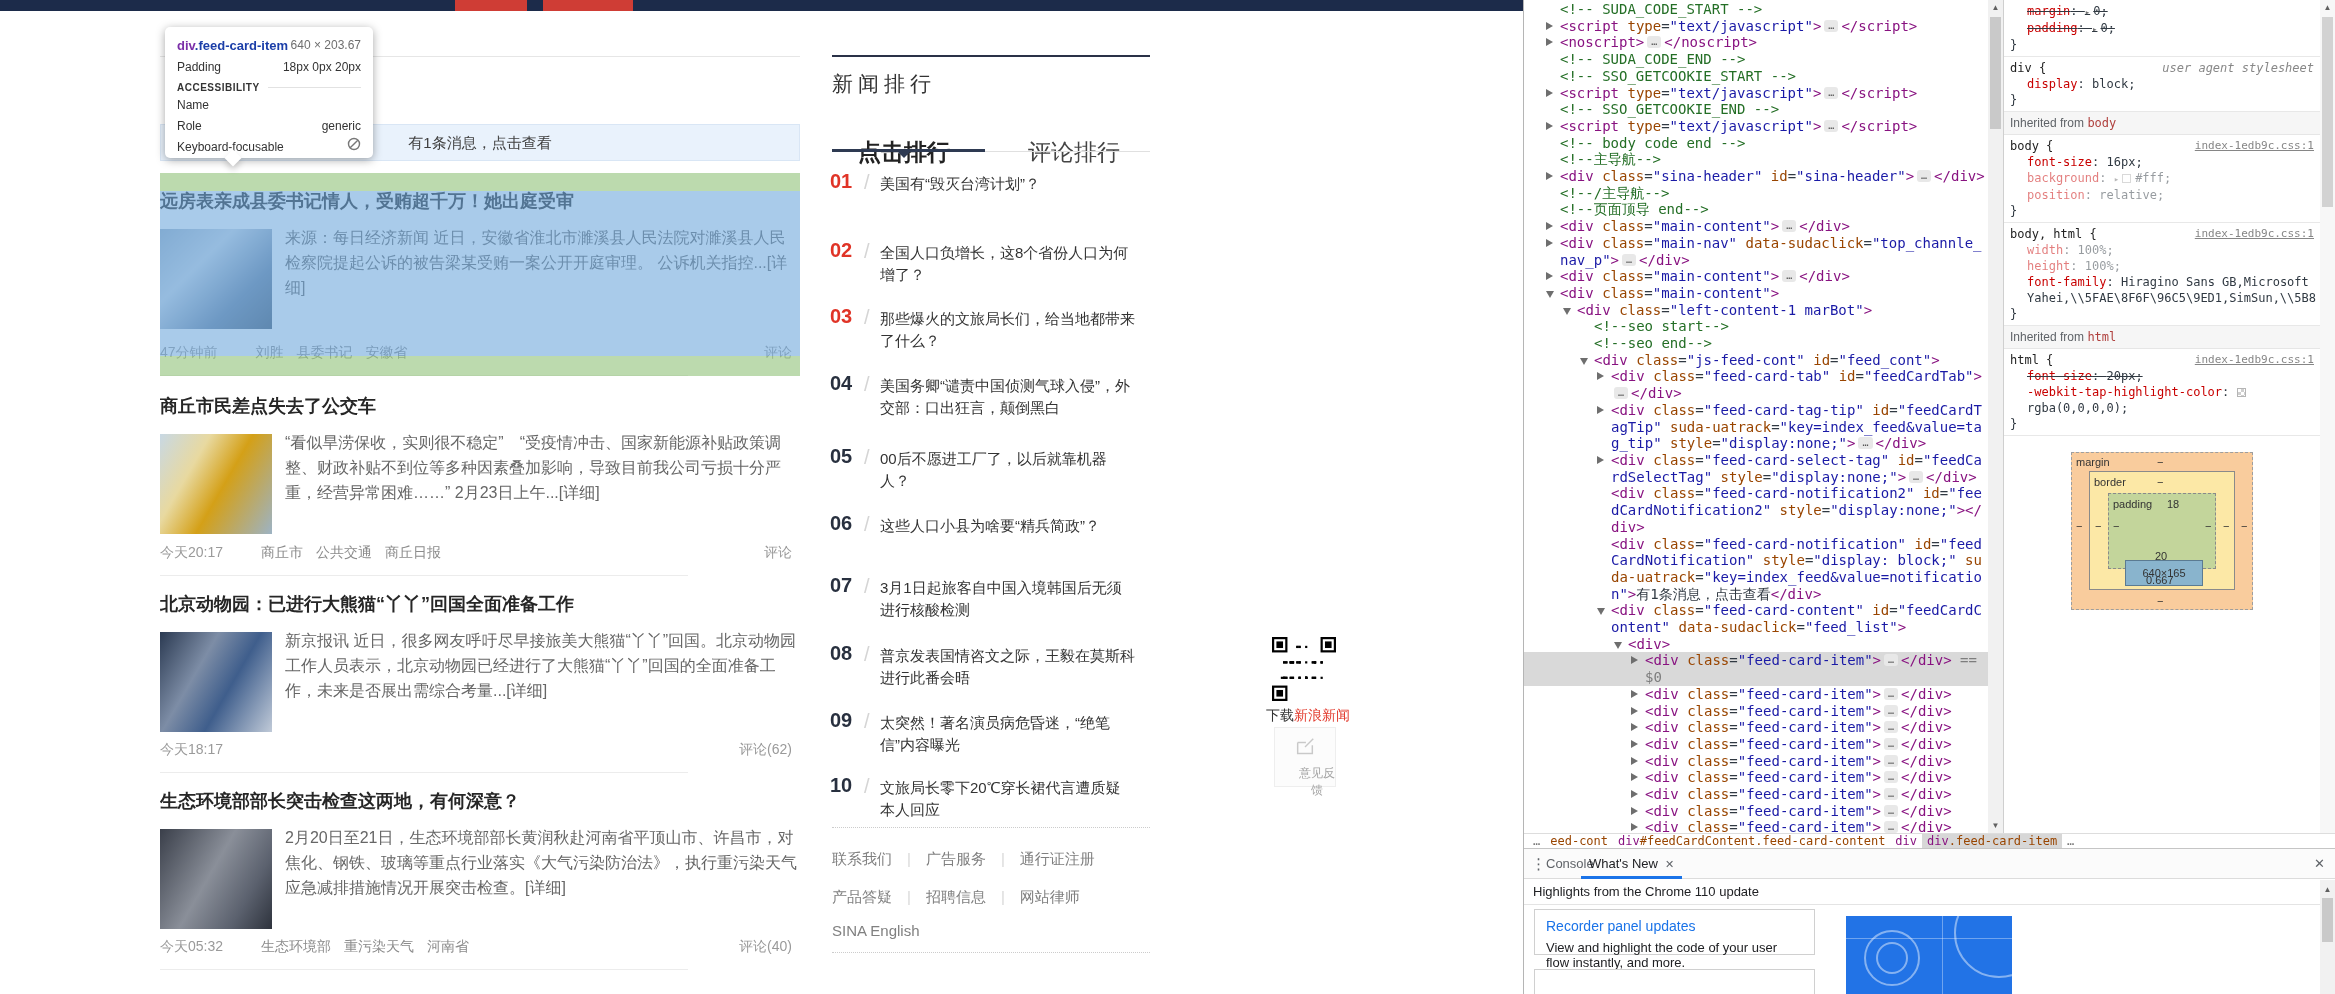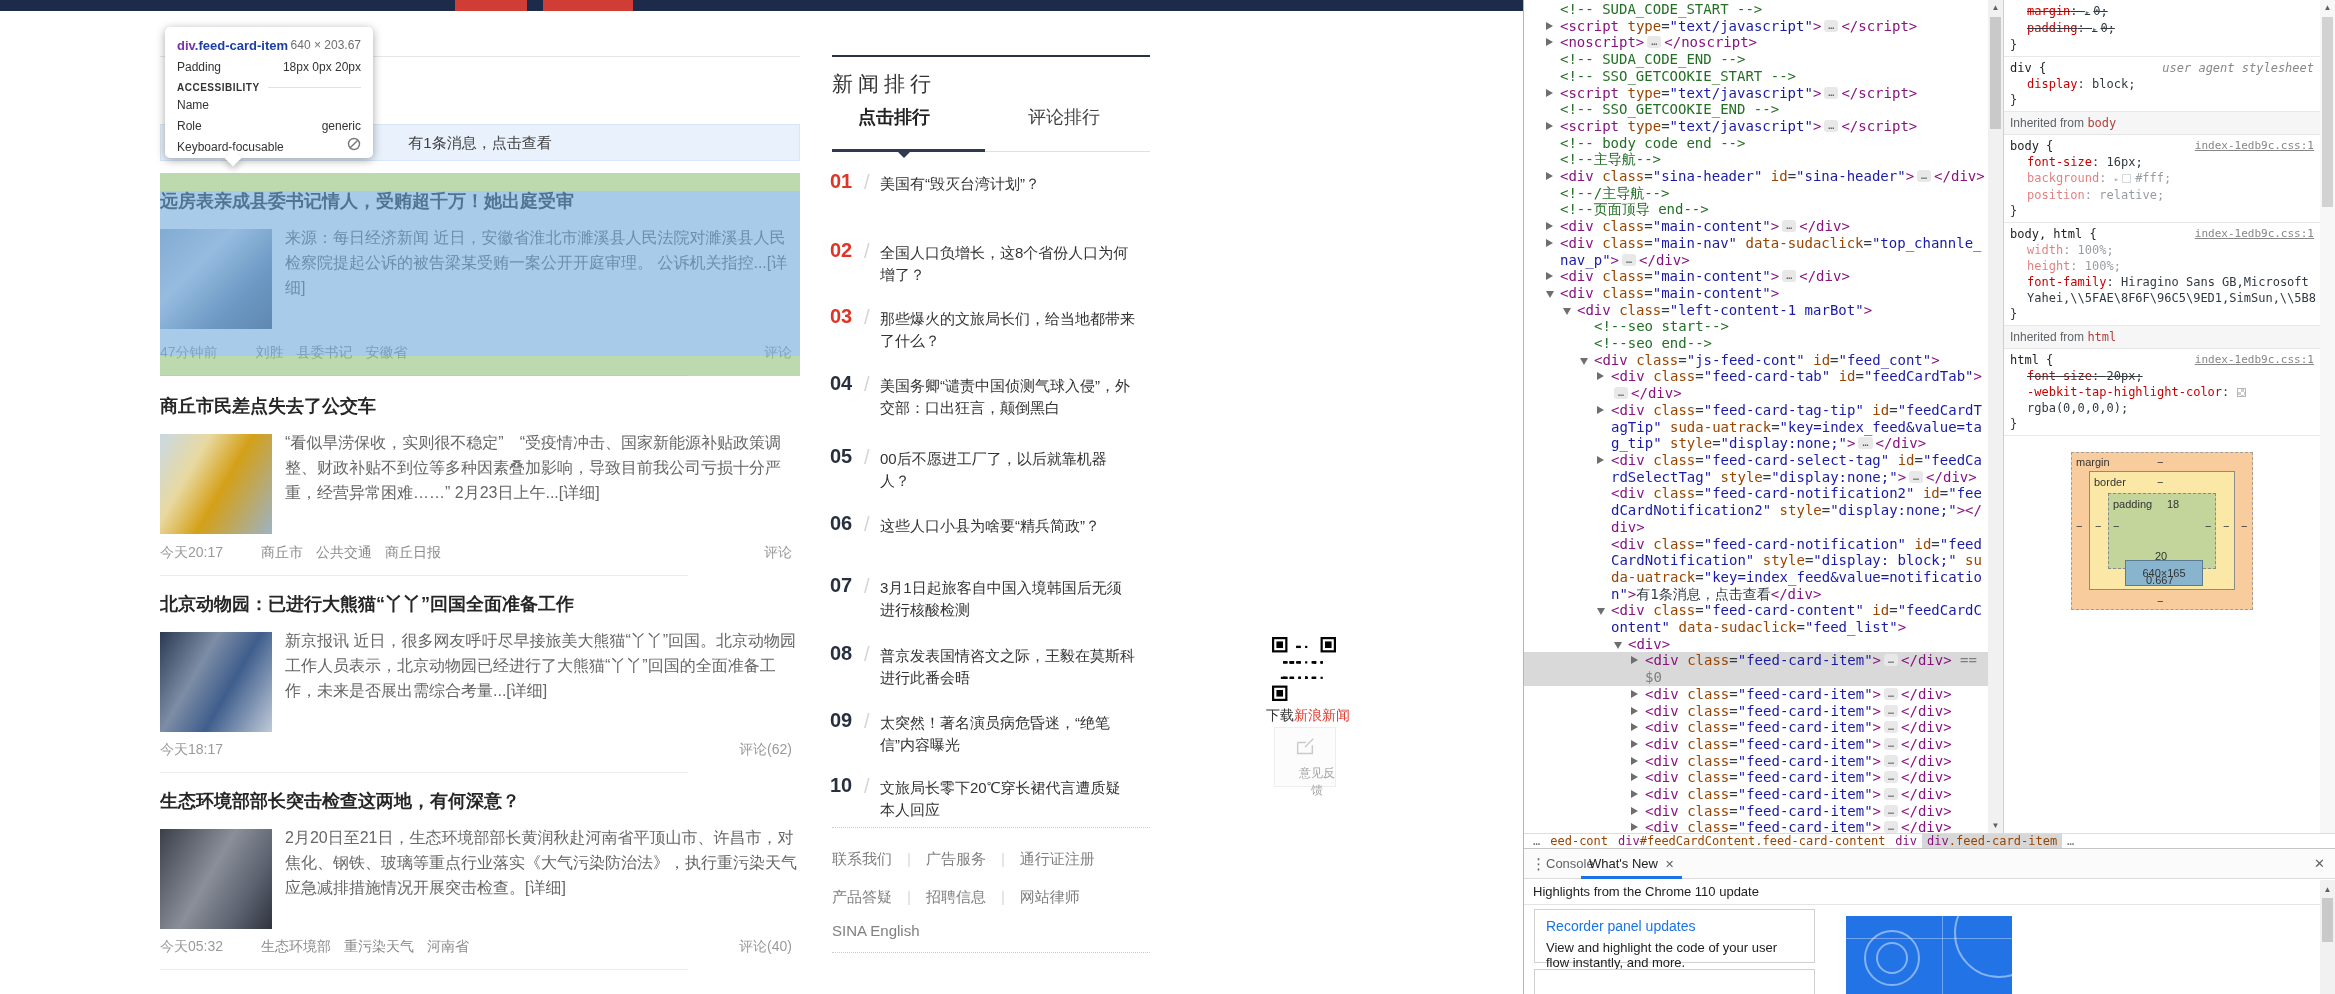--- a/index.html
+++ b/index.html
@@ -47,21 +47,21 @@
   .tt-dim { color:#6e6e6e; }
   .tt-a11y { font-size:10px; font-weight:bold; letter-spacing:.5px; color:#333; display:flex; align-items:center; margin:4px 0 2px 0; }
   .tt-a11y:after { content:""; flex:1; height:1px; background:#e2e2e2; margin-left:8px; }
   #tt-arrow { position:absolute; left:62px; bottom:-6px; width:12px; height:12px; background:#fff;
               transform:rotate(45deg); box-shadow:3px 3px 6px rgba(0,0,0,.18); }
 
   
   #rank-col { position:absolute; left:830px; top:0; width:322px; height:994px; }
   #rank-topline { position:absolute; left:2px; top:55px; width:318px; height:2px; background:#2a3147; }
   #rank-title { position:absolute; left:2px; top:70px; font-size:21px; color:#333; letter-spacing:5px; }
-  .rank-tab { position:absolute; top:105px; font-size:18px; cursor:pointer; }
+  .rank-tab { position:absolute; top:137px; font-size:23px; cursor:pointer; }
   #rank-tab-click { left:28px; font-weight:bold; color:#222; }
   #rank-tab-comment { left:198px; color:#444; }
   #rank-underline { position:absolute; left:2px; top:149px; width:153px; height:3px; background:#2e3a52; }
   #rank-underline-tri { position:absolute; left:68px; top:152px; width:0; height:0;
         border-left:6px solid transparent; border-right:6px solid transparent; border-top:6px solid #2e3a52; }
   #rank-thinline { position:absolute; left:155px; top:151px; width:165px; height:1px; background:#e0e0e0; }
   .rk-item { position:absolute; left:0; width:322px; }
   .rk-num { position:absolute; left:0; top:-3px; font-size:20px; font-weight:bold; color:#28303f; }
   .rk-num.hot { color:#e03427; }
   .rk-slash { position:absolute; left:34px; top:-2px; font-size:20px; color:#d5d5d5; }
@@ -504,21 +504,21 @@
     <div id="drawer-tabs">
       <div id="drawer-menu">⋮</div>
       <div id="tab-console">Console</div>
       <div id="tab-whatsnew">
         <span>What's New</span><span class="tab-x">✕</span>
       </div>
       <div id="drawer-close">✕</div>
     </div>
     <div id="wn-header">Highlights from the Chrome 110 update</div>
     <div id="wn-cards">
-        <div class="wn-card" style="top: 60px; height: 54px;">
+        <div class="wn-card" style="top: 60px; height: 46px;">
           <div class="wn-card-title">Recorder panel updates</div>
           <div class="wn-card-desc">View and highlight the code of your user flow instantly, and more.</div>
         </div>
         <div class="wn-card" style="top: 120px; height: 40px;"></div>
       </div>
     <div id="wn-img">
       <div class="circ" style="left:18px;top:14px;width:56px;height:56px;"></div>
       <div class="circ" style="left:30px;top:26px;width:32px;height:32px;"></div>
       <div class="circ" style="left:108px;top:-28px;width:90px;height:90px;"></div>
       <div class="ln" style="left:0;top:22px;width:166px;height:1px;"></div>

